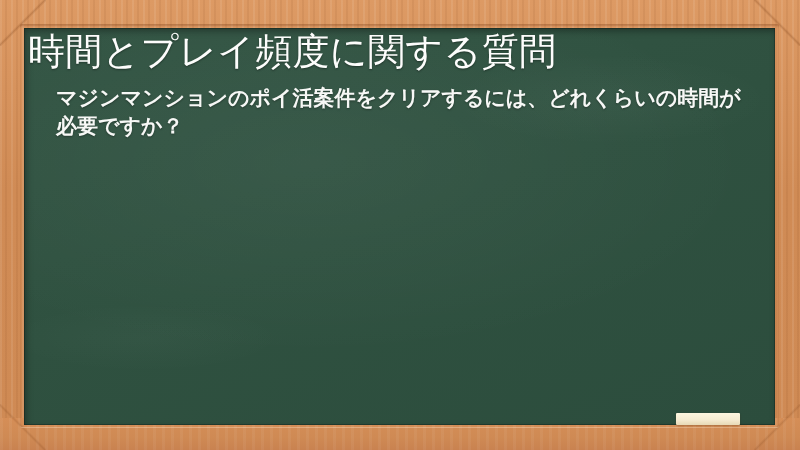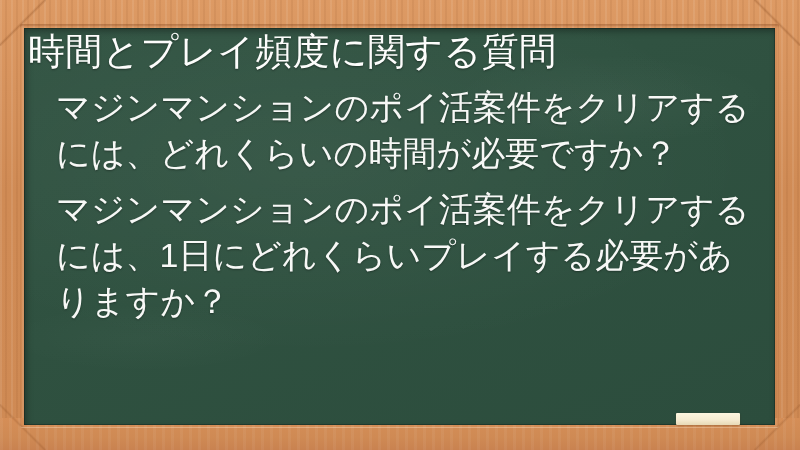--- a/index.html
+++ b/index.html
@@ -136,22 +136,22 @@
     white-space: nowrap;
   }
 
   .q-list {
     list-style: none;
     margin: 10px 0 0 0;
     padding: 0 14px 0 32px;
   }
 
   .q-item {
-    font-size: 34px;
-    font-weight: 400;
+    font-size: 21px;
+    font-weight: 700;
     line-height: 1.355;
     color: #f7f8f6;
     text-shadow: 0 1px 2px rgba(0,0,0,0.34);
     margin: 0 0 10px 0;
     text-align: left;
     word-break: break-all;
     line-break: strict;
   }
   .q-item:last-child { margin-bottom: 0; }
 
@@ -181,19 +181,18 @@
   <div class="miter miter-br"></div>
   <div class="frame-inner-bevel"></div>
 
   <div class="board"></div>
 
   <div class="content">
     <h1 class="slide-title">時間とプレイ頻度に関する質問</h1>
 
     <ul class="q-list">
       <li class="q-item">マジンマンションのポイ活案件をクリアするには、どれくらいの時間が必要ですか？</li>
-      <li class="q-item">マジンマンションのポイ活案件をクリアするには、1日にどれくらいプレイする必要がありますか？</li>
     </ul>
   </div>
 
   <div class="chalk-stick"></div>
 
 </div>
 
 </body></html>

